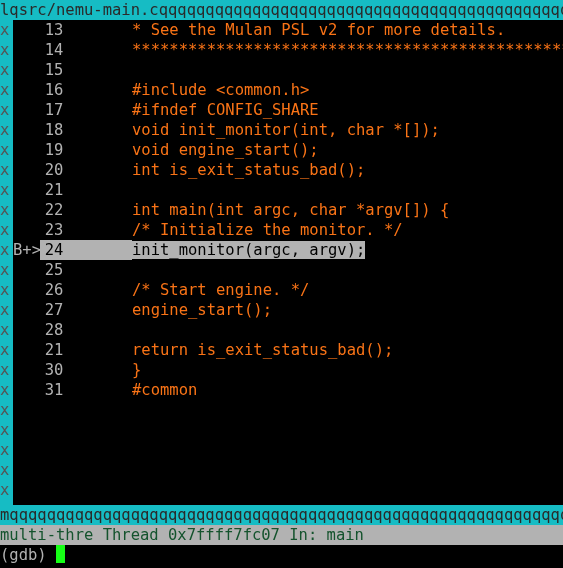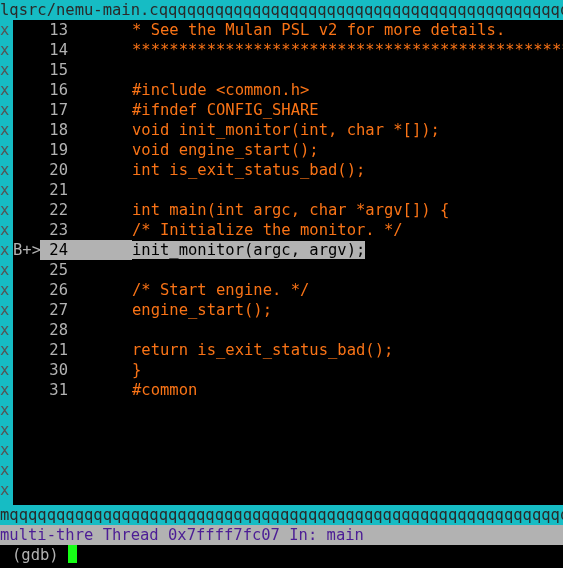--- a/index.html
+++ b/index.html
@@ -97,21 +97,21 @@
   .marker {
     display: inline-block;
     width: 27px;
     color: #b2b2b2;
     background: #000000;
   }
 
   .lineno {
     display: inline-block;
     width: 28px;
-    text-align: right;
+    text-align: center;
     color: #b2b2b2;
   }
 
   .gap {
     display: inline-block;
     width: 64px;
   }
 
   .code-text {
     color: #f97316;
@@ -130,40 +130,40 @@
   }
 
   
   .status-line {
     position: absolute;
     left: 0;
     top: 525px;
     width: 563px;
     height: 20px;
     background: #b2b2b2;
-    color: #4c1d95;
+    color: #14532d;
     white-space: pre;
     line-height: 20px;
     overflow: hidden;
   }
 
   
   .cmd-line {
     position: absolute;
     left: 0;
     top: 545px;
     width: 563px;
     height: 23px;
     background: #000000;
     color: #b2b2b2;
     white-space: pre;
     line-height: 20px;
     overflow: hidden;
   }
-  .cmd-prompt { color: #b2b2b2; margin-left: 12px; }
+  .cmd-prompt { color: #b2b2b2; }
   .cursor-block {
     display: inline-block;
     width: 9px;
     height: 18px;
     background: #16ff16;
     vertical-align: -3px;
   }
 </style>
 </head>
 <body>

